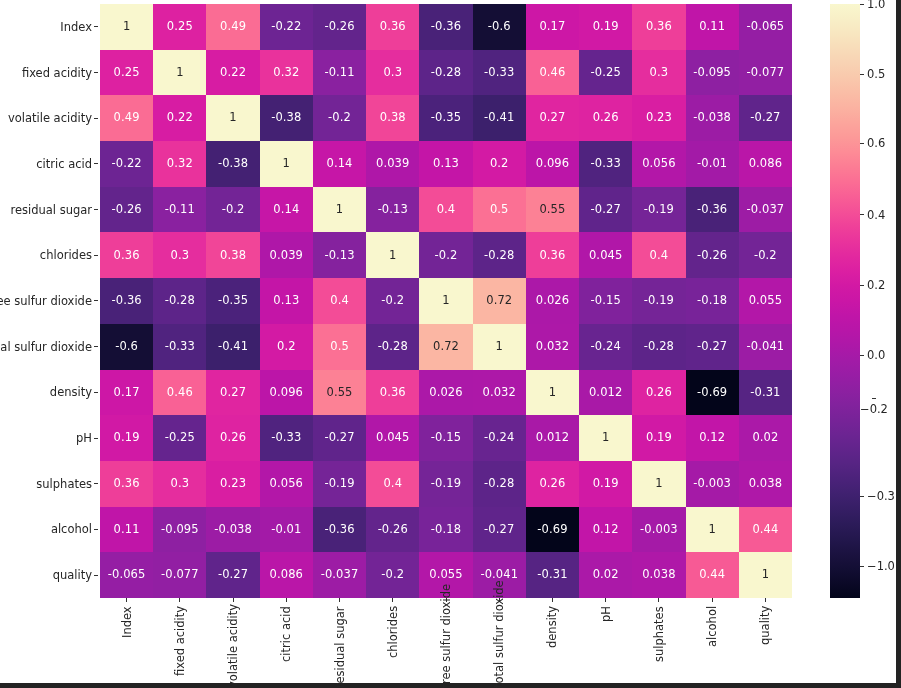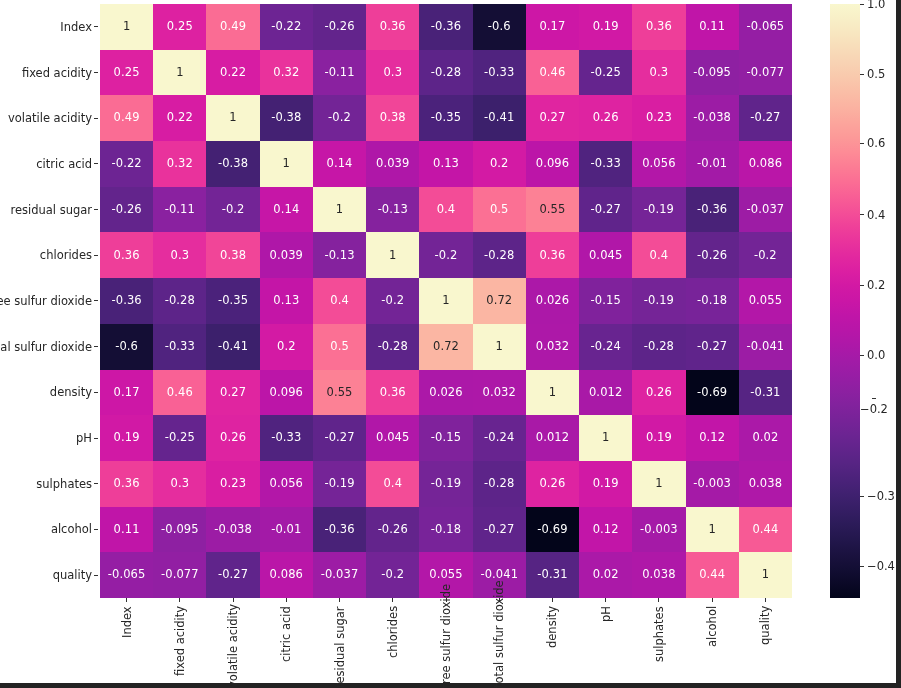--- a/index.html
+++ b/index.html
@@ -779,17 +779,17 @@
       <div class="cbtick" style="top: 403px; flex-direction: column;">
         <i></i>
         <span>−0.2</span>
       </div>
       <div class="cbtick" style="top: 492.071px;">
         <i></i>
         <span>−0.3</span>
       </div>
       <div class="cbtick" style="top: 562.367px;">
         <i></i>
-        <span>−0.4</span>
+        <span>−1.0</span>
       </div>
     </div>
 
 </div>
 
 </body></html>

